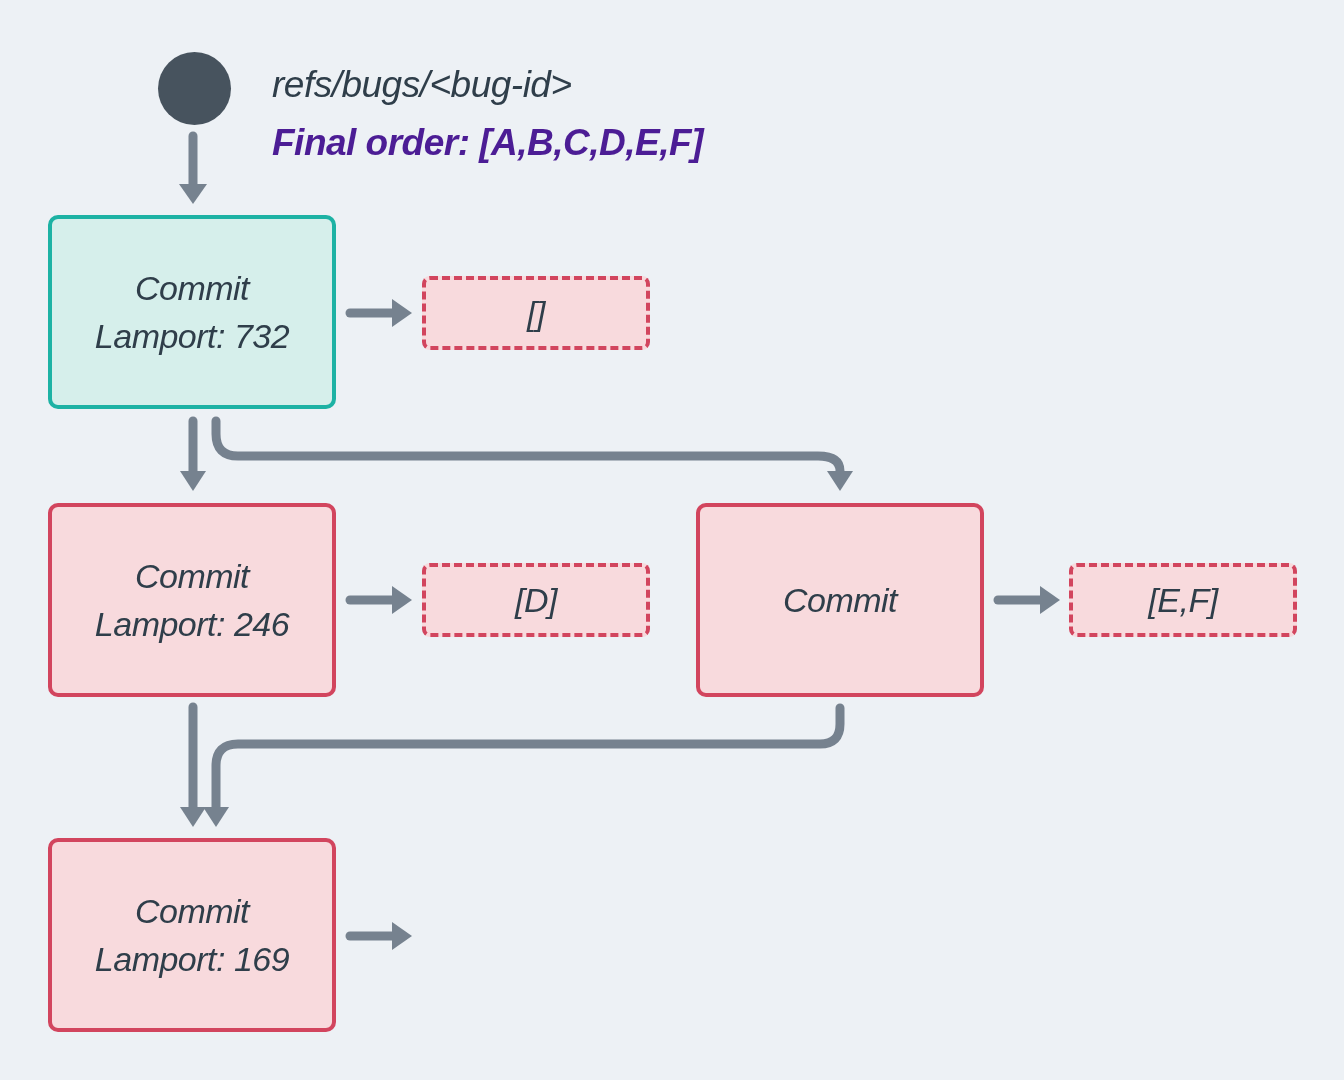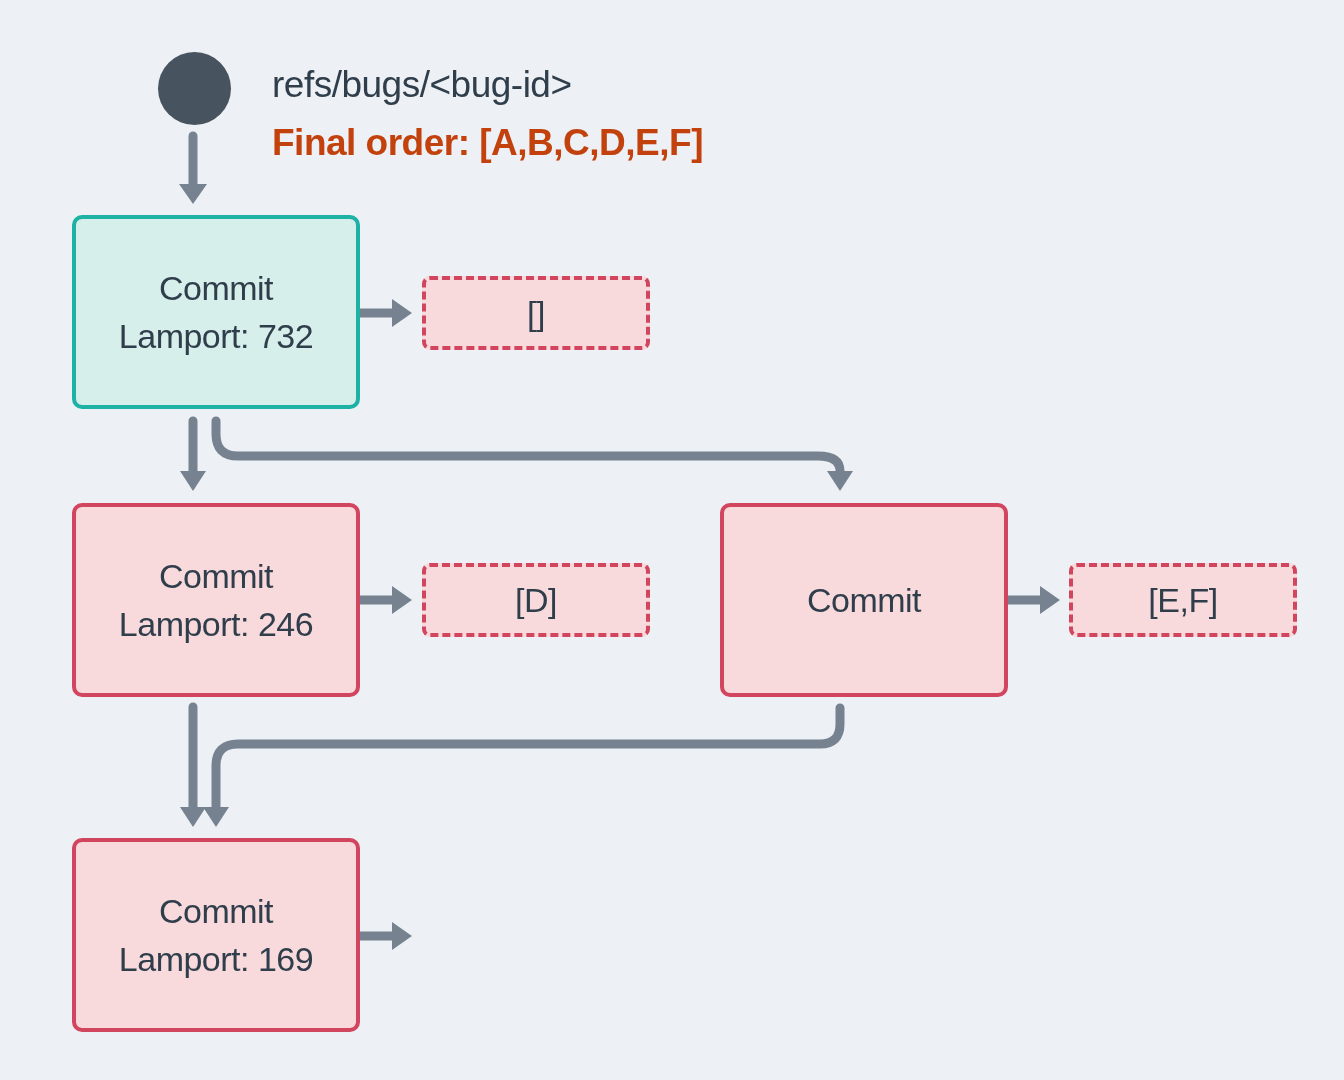--- a/index.html
+++ b/index.html
@@ -9,36 +9,36 @@
     --circle:#47535e;
     --teal:#1db2a4;
     --teal-fill:#d6efeb;
     --crimson:#d2455e;
     --pink-fill:#f8dadd;
   }
   *{box-sizing:border-box;margin:0;padding:0;}
   body{background:var(--bg);font-family:"Liberation Sans",sans-serif;}
   .canvas{
     position:relative;width:1344px;height:1080px;background:var(--bg);
-    overflow:hidden;color:var(--ink);
+    overflow:hidden;color:var(--ink);font-style:italic;
   }
   .edges{position:absolute;left:0;top:0;width:1344px;height:1080px;pointer-events:none;}
   .edges path{stroke:var(--slate);stroke-width:9;fill:none;stroke-linecap:round;stroke-linejoin:round;}
   .edges polygon{fill:var(--slate);stroke:none;}
   .ref-circle{
     position:absolute;left:158px;top:52px;width:73px;height:73px;
     border-radius:50%;background:var(--circle);
   }
   .label{position:absolute;left:272px;white-space:nowrap;letter-spacing:-0.5px;}
   .ref-label{top:66px;font-size:37px;line-height:1;}
-  .order-label{top:124px;font-size:37px;line-height:1;font-weight:bold;color:#c2410c;}
+  .order-label{top:124px;font-size:37px;line-height:1;font-weight:bold;color:#4c1d95;}
   .node{
     position:absolute;width:288px;height:194px;border-radius:10px;border:4px solid;
     display:flex;flex-direction:column;align-items:center;justify-content:center;
-    font-size:34px;letter-spacing:-0.5px;text-align:center;margin-left:24px;
+    font-size:34px;letter-spacing:-0.5px;text-align:center;
   }
   .node-line{line-height:48px;white-space:nowrap;}
   .node.teal{background:var(--teal-fill);border-color:var(--teal);}
   .node.pink{background:var(--pink-fill);border-color:var(--crimson);}
   .payload{
     position:absolute;width:228px;height:74px;border-radius:8px;
     border:4px dashed var(--crimson);background:var(--pink-fill);
     display:flex;align-items:center;justify-content:center;
     font-size:34px;letter-spacing:-0.5px;white-space:nowrap;
   }

